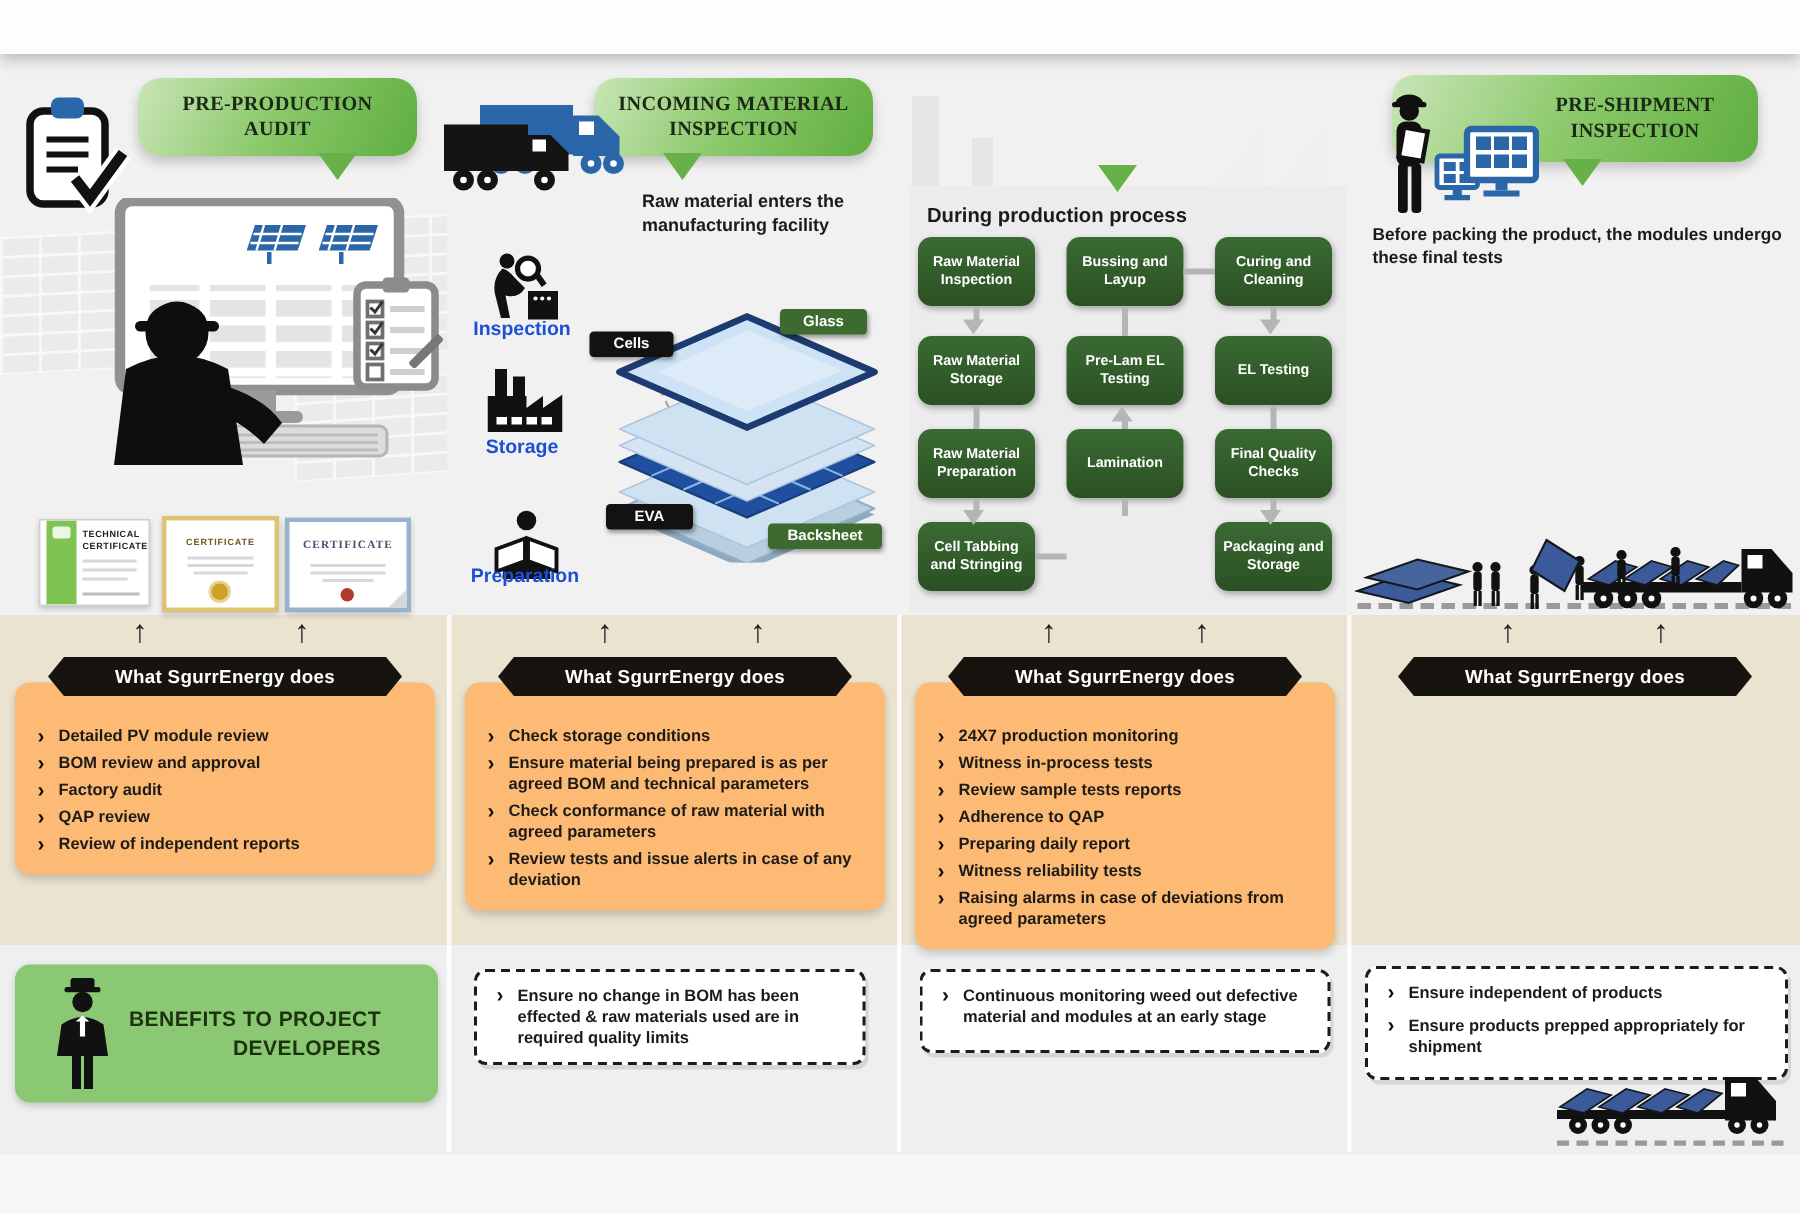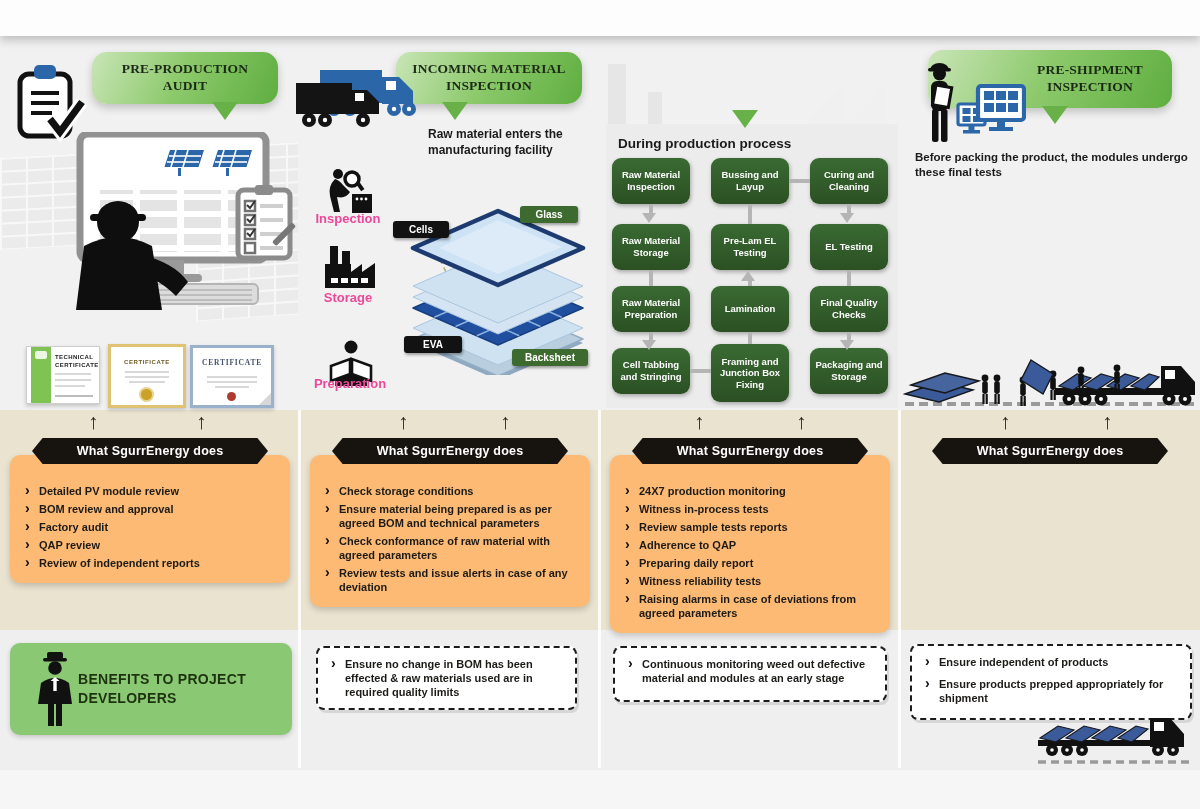--- a/index.html
+++ b/index.html
@@ -22,21 +22,21 @@
          background-size:26px 13px;}
 
   
   .banner{background:linear-gradient(115deg,#c9e5b7 0%,#8cc96b 48%,#5fae40 100%);
           border-radius:15px;box-shadow:0 4px 8px rgba(0,0,0,.20);
           display:flex;align-items:center;justify-content:center;z-index:3;font-family:Liberation Serif, serif;}
   .banner-text{font-size:13.5px;font-weight:bold;color:#1c2916;text-align:center;line-height:1.25;letter-spacing:.2px;}
   .tail{width:0;height:0;border-left:13px solid transparent;border-right:13px solid transparent;border-top:18px solid #68b148;z-index:3;}
 
   .note{font-weight:bold;color:#1b1b1b;font-size:12px;line-height:1.3;}
-  .icon-label{font-weight:bold;font-size:13px;color:#ec4899;text-align:center;}
+  .icon-label{font-weight:bold;font-size:13px;color:#1d4ed8;text-align:center;}
 
   
   .chip{color:#fff;font-size:10px;font-weight:bold;padding:3px 0;text-align:center;border-radius:3px;
         box-shadow:1px 2px 3px rgba(0,0,0,.35);z-index:4;}
   .chip-black{background:#121212;}
   .chip-green{background:#3d6b2f;}
 
   
   .process-panel{background:#ececec;}
   .panel-heading{font-size:13.5px;font-weight:bold;color:#1b1b1b;}
@@ -60,21 +60,21 @@
   .card{background:#fdba74;border-radius:10px;box-shadow:0 3px 6px rgba(0,0,0,.18);
         padding:30px 12px 8px 14px;box-sizing:border-box;z-index:2;}
   .blist{list-style:none;margin:0;padding:0;}
   .blist li{position:relative;padding-left:15px;font-size:11px;font-weight:bold;color:#1d1b18;line-height:1.27;margin-bottom:4px;}
   .blist li::before{content:"\203A";position:absolute;left:1px;top:-3px;font-size:14px;font-weight:900;color:#0f0f0f;}
   .blist.spread li{margin-bottom:8px;}
 
   
   .benefit-green{background:#8bc874;border-radius:10px;display:flex;align-items:center;
                  box-shadow:0 2px 5px rgba(0,0,0,.18);}
-  .benefit-title{flex:1;text-align:left;font-size:14px;font-weight:800;color:#1d330f;line-height:1.35;letter-spacing:.3px;padding-right:38px;}
+  .benefit-title{flex:1;text-align:right;font-size:14px;font-weight:800;color:#1d330f;line-height:1.35;letter-spacing:.3px;padding-right:38px;}
   .dashed-box{background:#fff;border:2px dashed #1c1c1c;border-radius:8px;box-shadow:2px 3px 0 rgba(0,0,0,.10);
               padding:10px 12px 4px 12px;box-sizing:border-box;}
 
   
   .cert{background:#fff;border:1px solid #cfcfcf;box-shadow:0 2px 4px rgba(0,0,0,.2);overflow:hidden;}
   .cert-band{position:absolute;left:4px;top:0;width:20px;height:100%;background:#7fc353;}
   .cert-band::after{content:"";position:absolute;left:4px;top:4px;width:12px;height:8px;background:#fff;opacity:.85;border-radius:2px;}
   .cert1-title{position:absolute;left:28px;top:7px;font-size:6px;font-weight:bold;color:#222;letter-spacing:.4px;line-height:1.3;}
   .cert-line{position:absolute;height:2px;background:#d8d8d8;}
   .cert-gold{border:3px solid #e0c273;}
@@ -334,21 +334,20 @@
   <div class="abs flow-box" style="left:612px;top:158px;width:78px;height:46px">Raw Material Inspection</div>
   <div class="abs flow-box" style="left:711px;top:158px;width:78px;height:46px">Bussing and Layup</div>
   <div class="abs flow-box" style="left:810px;top:158px;width:78px;height:46px">Curing and Cleaning</div>
   <div class="abs flow-box" style="left:612px;top:224px;width:78px;height:46px">Raw Material Storage</div>
   <div class="abs flow-box" style="left:711px;top:224px;width:78px;height:46px">Pre-Lam EL Testing</div>
   <div class="abs flow-box" style="left:810px;top:224px;width:78px;height:46px">EL Testing</div>
   <div class="abs flow-box" style="left:612px;top:286px;width:78px;height:46px">Raw Material Preparation</div>
   <div class="abs flow-box" style="left:711px;top:286px;width:78px;height:46px">Lamination</div>
   <div class="abs flow-box" style="left:810px;top:286px;width:78px;height:46px">Final Quality Checks</div>
   <div class="abs flow-box" style="left:612px;top:348px;width:78px;height:46px">Cell Tabbing and Stringing</div>
-  <div class="abs flow-box" style="left:711px;top:344px;width:78px;height:58px">Framing and Junction Box Fixing</div>
   <div class="abs flow-box" style="left:810px;top:348px;width:78px;height:46px">Packaging and Storage</div>
 
   <div class="abs vline" style="left:649px;top:204px;height:10px"></div>
   <div class="abs arr-down" style="left:642px;top:213px"></div>
   <div class="abs vline" style="left:649px;top:270px;height:16px"></div>
   <div class="abs vline" style="left:649px;top:332px;height:9px"></div>
   <div class="abs arr-down" style="left:642px;top:340px"></div>
   <div class="abs vline" style="left:748px;top:204px;height:20px"></div>
   <div class="abs arr-up" style="left:741px;top:271px"></div>
   <div class="abs vline" style="left:748px;top:280px;height:6px"></div>

